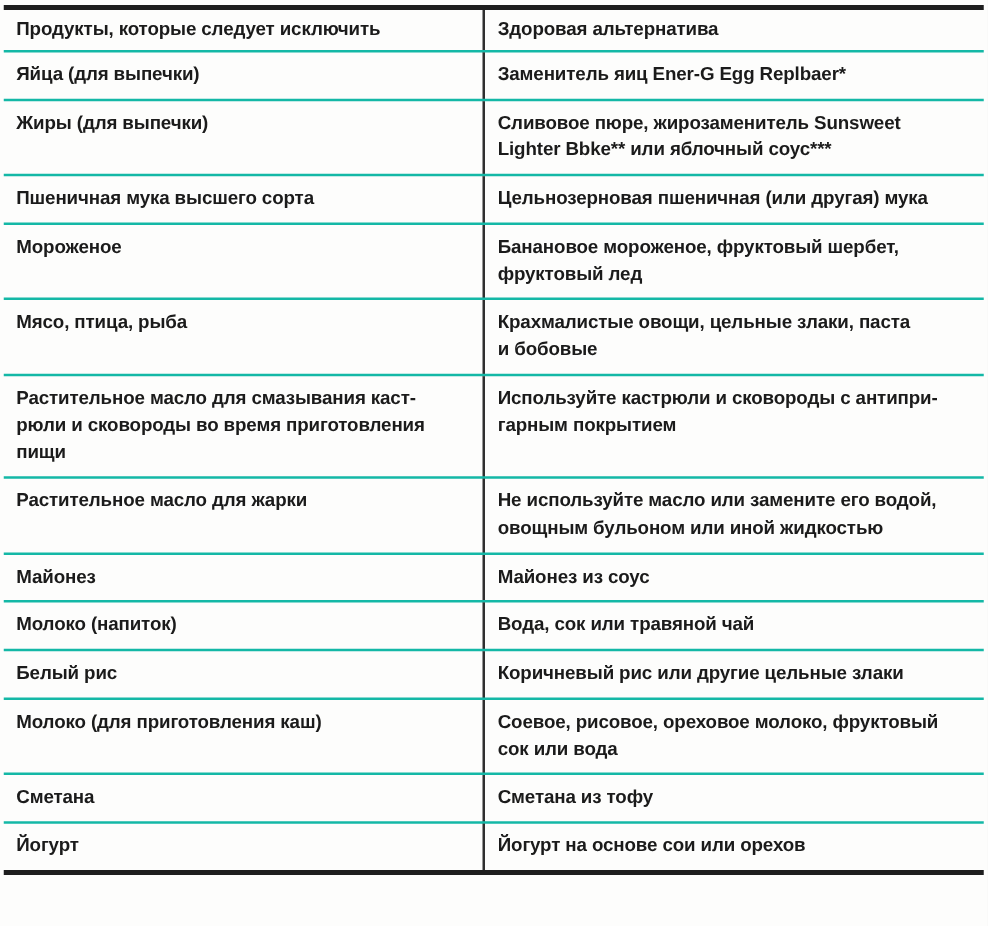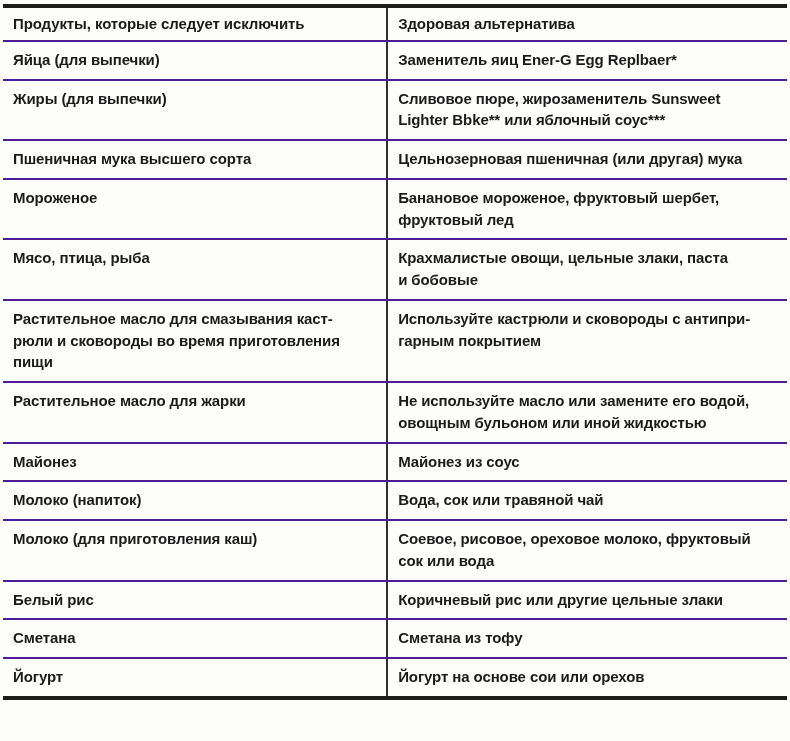--- a/index.html
+++ b/index.html
@@ -21,21 +21,21 @@
       table-layout: fixed;
       border-top: 4px solid #1e1e1e;
       border-bottom: 4px solid #1e1e1e;
       color: #1b1b1b;
     }
     table.food-table col.col-left  { width: 49%; }
     table.food-table col.col-right { width: 51%; }
     th, td {
       text-align: left;
       vertical-align: top;
-      border-bottom: 2px solid #4c1d95;
+      border-bottom: 2px solid #14b8a6;
       padding: 7px 10px 8px 10px;
       font-weight: 700;
       font-size: 15px;
       line-height: 1.45;
       letter-spacing: -0.1px;
       white-space: pre-line;
       overflow: hidden;
     }
     th {
       padding-top: 5px;
@@ -105,27 +105,27 @@
       </tr>
       <tr>
         <td>Майонез</td>
         <td>Майонез из соус</td>
       </tr>
       <tr>
         <td>Молоко (напиток)</td>
         <td>Вода, сок или травяной чай</td>
       </tr>
       <tr>
+        <td>Белый рис</td>
+        <td>Коричневый рис или другие цельные злаки</td>
+      </tr>
+      <tr>
         <td>Молоко (для приготовления каш)</td>
         <td>Соевое, рисовое, ореховое молоко, фруктовый
 сок или вода</td>
-      </tr>
-      <tr>
-        <td>Белый рис</td>
-        <td>Коричневый рис или другие цельные злаки</td>
       </tr>
       <tr>
         <td>Сметана</td>
         <td>Сметана из тофу</td>
       </tr>
       <tr>
         <td>Йогурт</td>
         <td>Йогурт на основе сои или орехов</td>
       </tr>
     </tbody>

